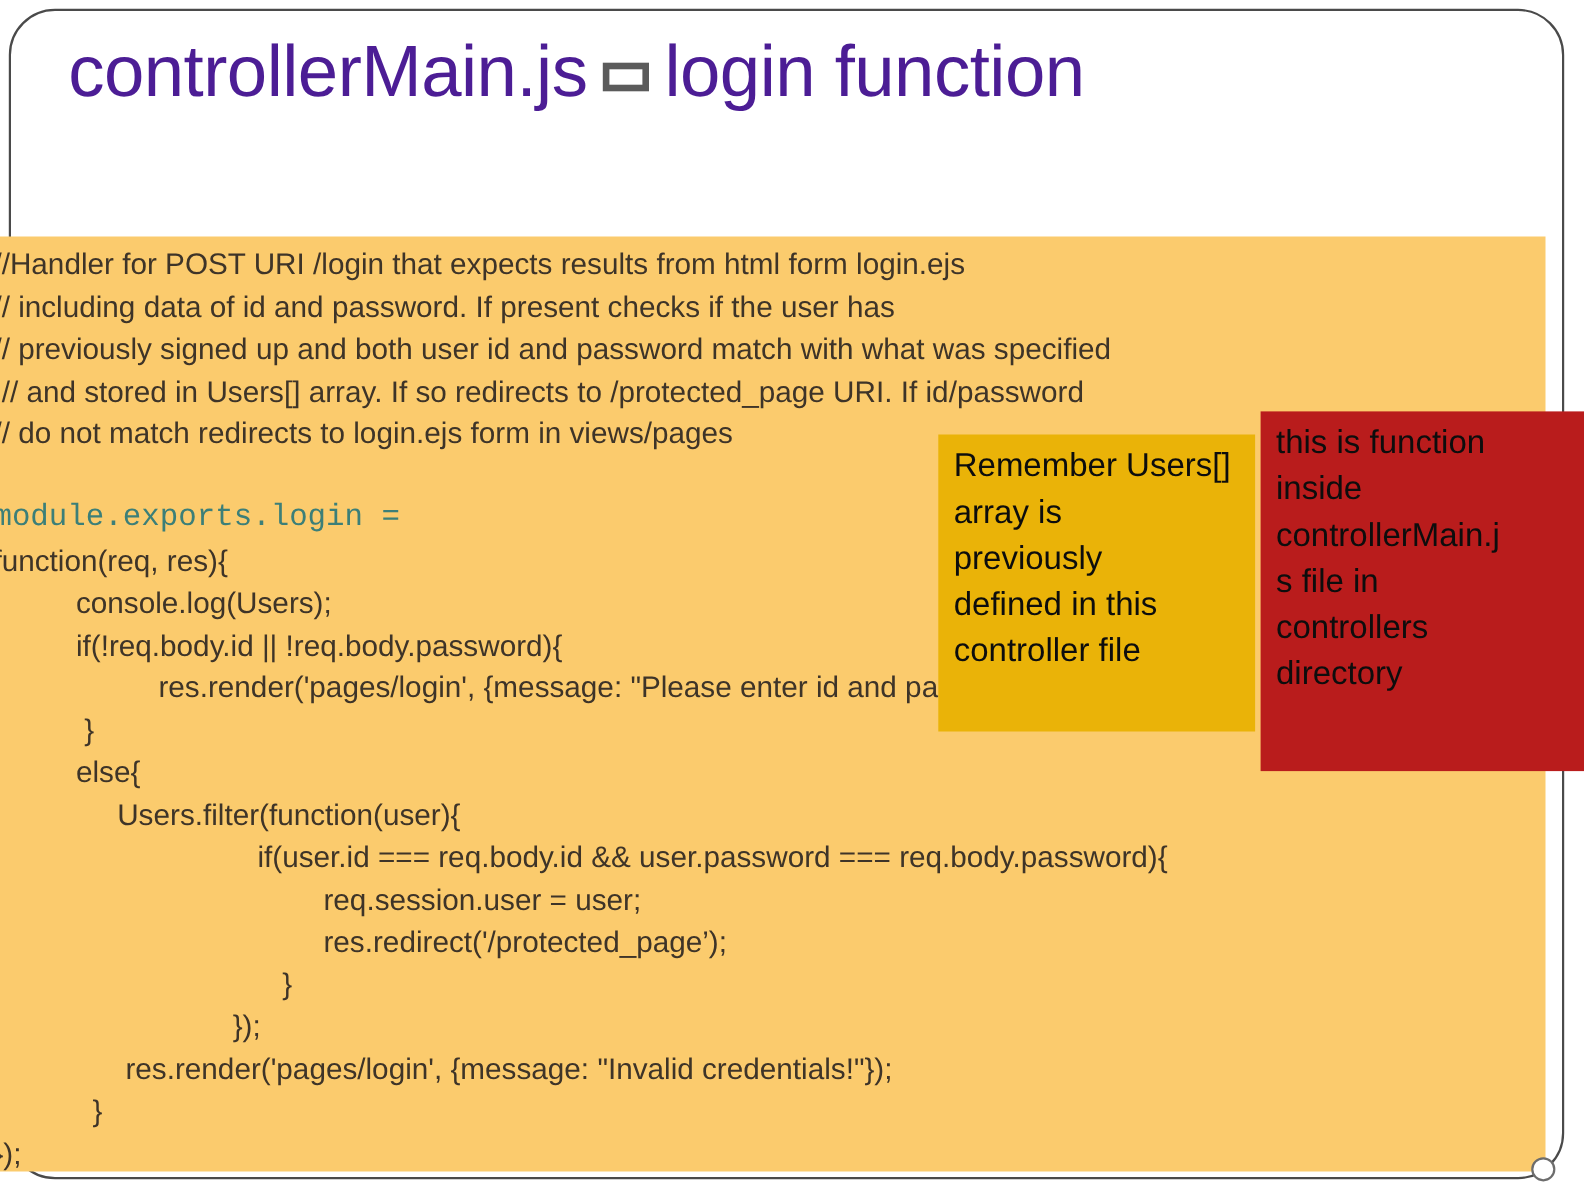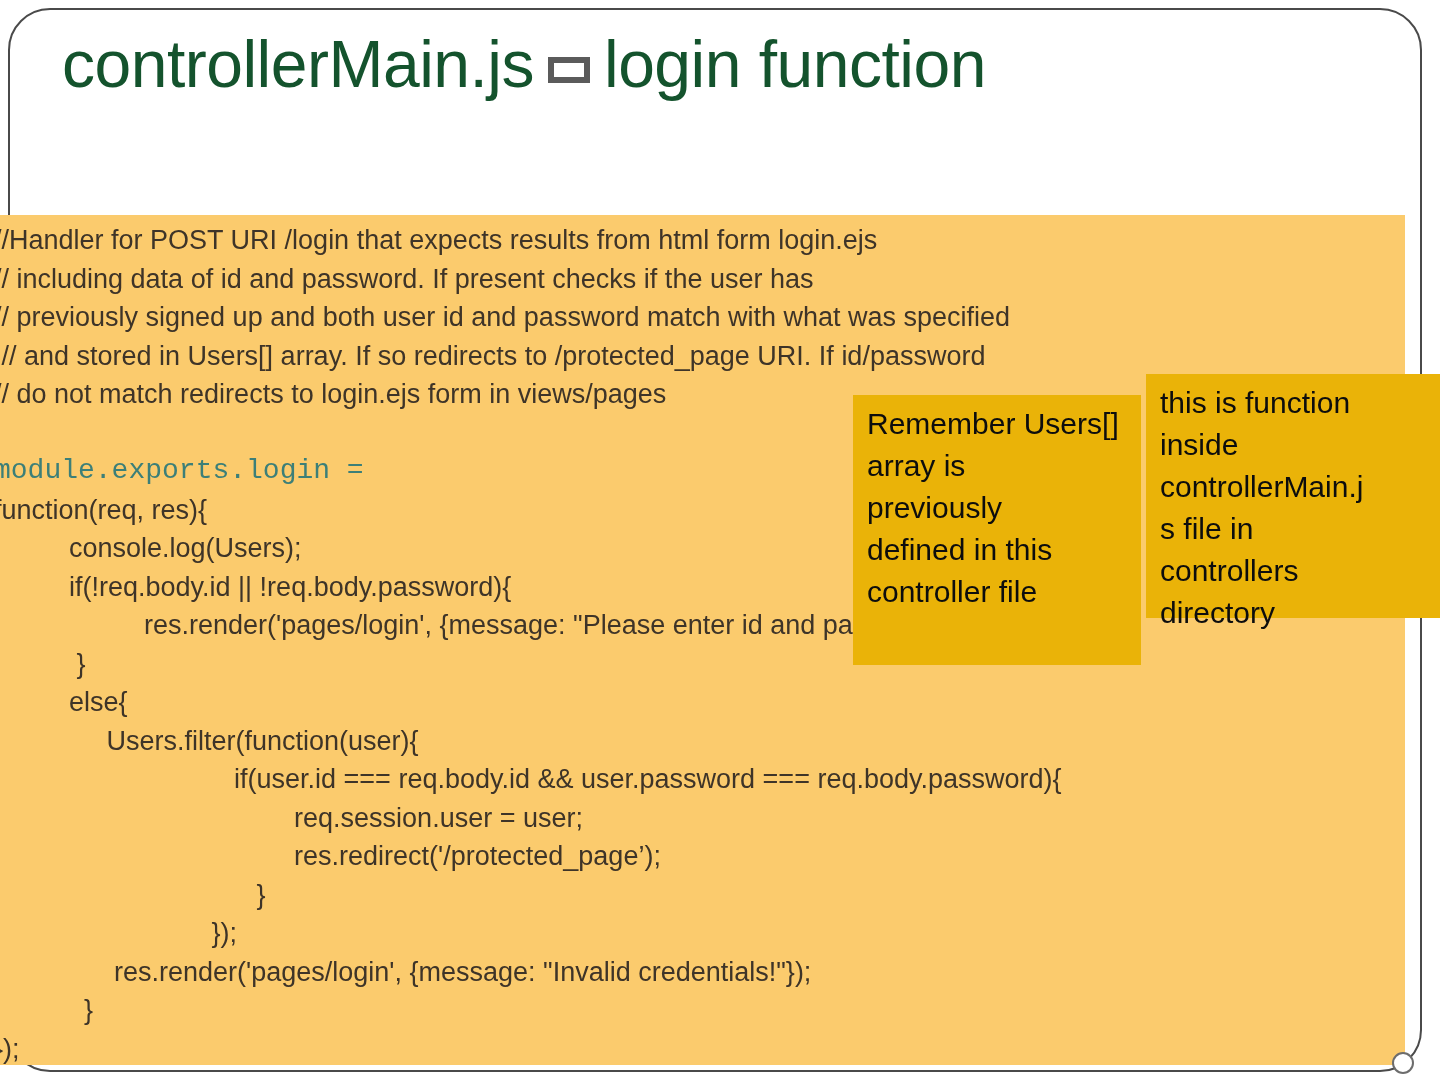--- a/index.html
+++ b/index.html
@@ -35,21 +35,21 @@
     pointer-events: none;
   }
 
   
   .slide-title {
     position: absolute;
     left: 62px;
     top: 18px;
     width: 1320px;
     height: 100px;
-    color: #14532d;
+    color: #4c1d95;
     font-size: 66px;
     line-height: 92px;
     font-weight: 400;
     white-space: nowrap;
     letter-spacing: -0.5px;
   }
   .tofu-glyph {
     display: inline-block;
     width: 42px;
     height: 26px;
@@ -104,22 +104,22 @@
     left: 853px;
     top: 395px;
     width: 288px;
     height: 270px;
     background: #eab308;
   }
   .callout-blue {
     left: 1146px;
     top: 374px;
     width: 294px;
-    height: 244px;
-    background: #eab308;
+    height: 327px;
+    background: #b91c1c;
     z-index: 3;
   }
   .callout-green { z-index: 2; }
 
   
   .corner-dot {
     position: absolute;
     left: 1392px;
     top: 1052px;
     width: 22px;

